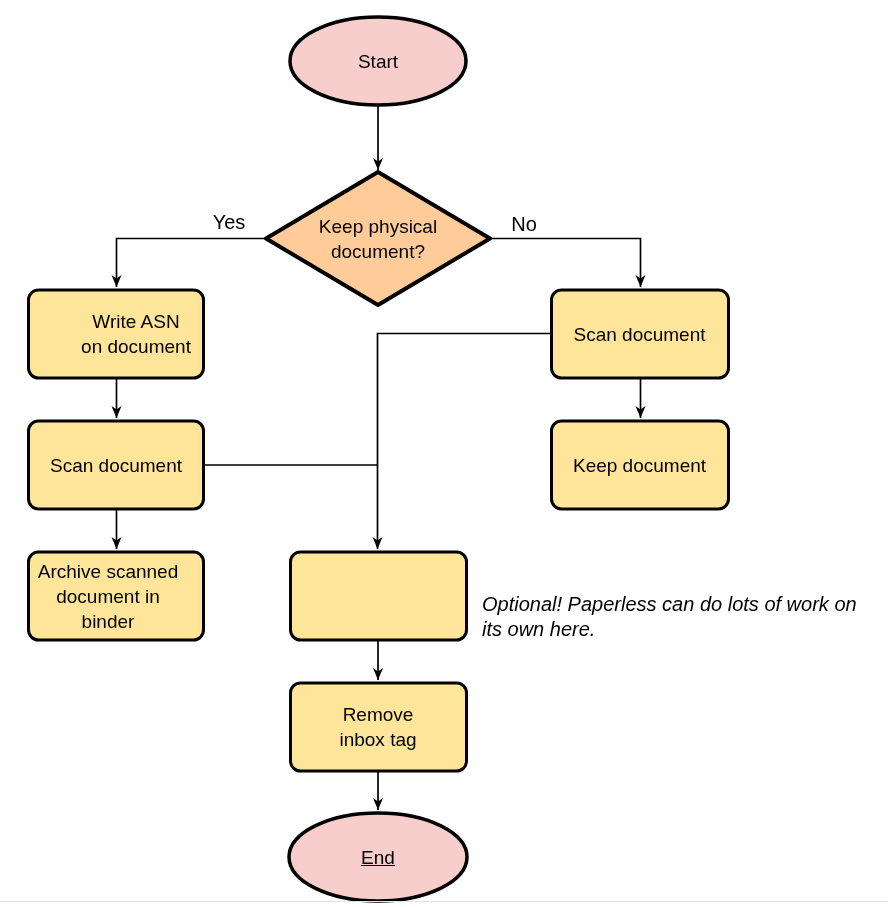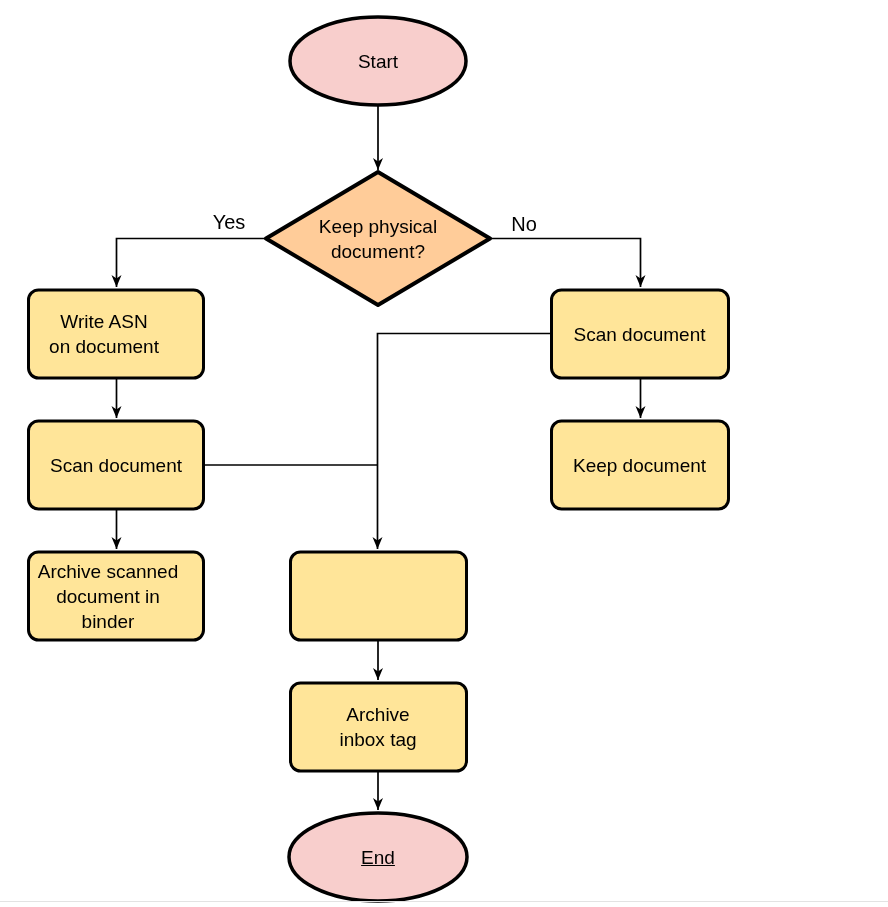--- a/index.html
+++ b/index.html
@@ -104,30 +104,32 @@
     <rect class="shape process" x="551.5" y="290" width="177" height="88" rx="10" fill="#ffe599"></rect>
     <rect class="shape process" x="551.5" y="421" width="177" height="88" rx="10" fill="#ffe599"></rect>
     <rect class="shape process" x="290.5" y="552" width="176" height="88" rx="10" fill="#ffe599"></rect>
     <rect class="shape process" x="290.5" y="683" width="176" height="88" rx="10" fill="#ffe599"></rect>
     <ellipse class="shape terminator" cx="378" cy="857" rx="89" ry="44" fill="#f8cecc"></ellipse>
   </svg>
 
   <div class="node-label" style="left:290px; top:17px; width:176px; height:88px;">Start</div>
   <div class="node-label" style="left:266px; top:172px; width:224px; height:133px;">Keep physical
 document?</div>
-  <div class="node-label" style="left:28px; top:290px; width:152px; height:88px;">Write ASN
+  <div class="node-label" style="left:28px; top:290px; width:152px; height:88px;padding-left:32px;">Write ASN
 on document</div>
   <div class="node-label" style="left:28px; top:421px; width:176px; height:88px;">Scan document</div>
   <div class="node-label" style="left:20px; top:552px; width:176px; height:88px;">Archive scanned
 document in
 binder</div>
   <div class="node-label" style="left:551px; top:290px; width:177px; height:88px;">Scan document</div>
   <div class="node-label" style="left:551px; top:421px; width:177px; height:88px;">Keep document</div>
-  <div class="node-label" style="left:290px; top:683px; width:176px; height:88px;">Archive
+  <div class="node-label" style="left:290px; top:683px; width:176px; height:88px;">Remove
 inbox tag</div>
   <div class="node-label" style="left:289px; top:813px; width:178px; height:88px;text-decoration:underline;">End</div>
 
   <div class="edge-label" style="left:204px; top:210px; width:46px; height:24px;">Yes</div>
   <div class="edge-label" style="left:500px; top:212px; width:44px; height:24px;">No</div>
 
+  <div class="annotation">Optional! Paperless can do lots of work on
+its own here.</div>
 
   <div class="bottom-rule"></div>
 </div>
 
 </body></html>

